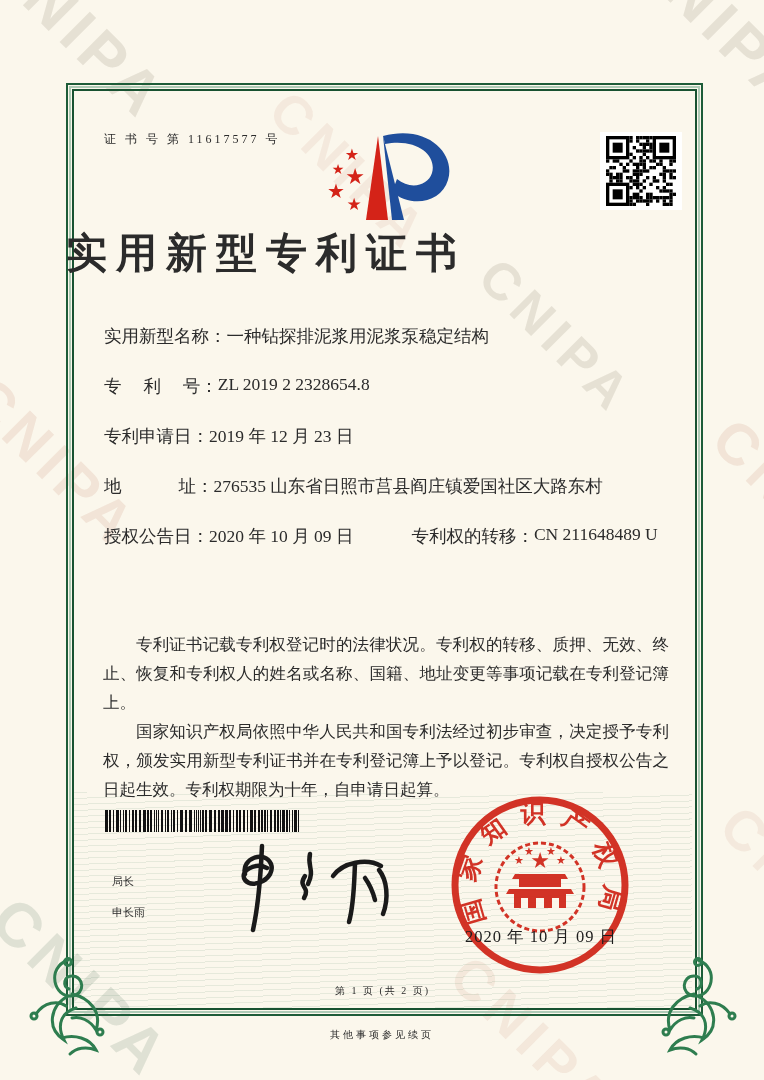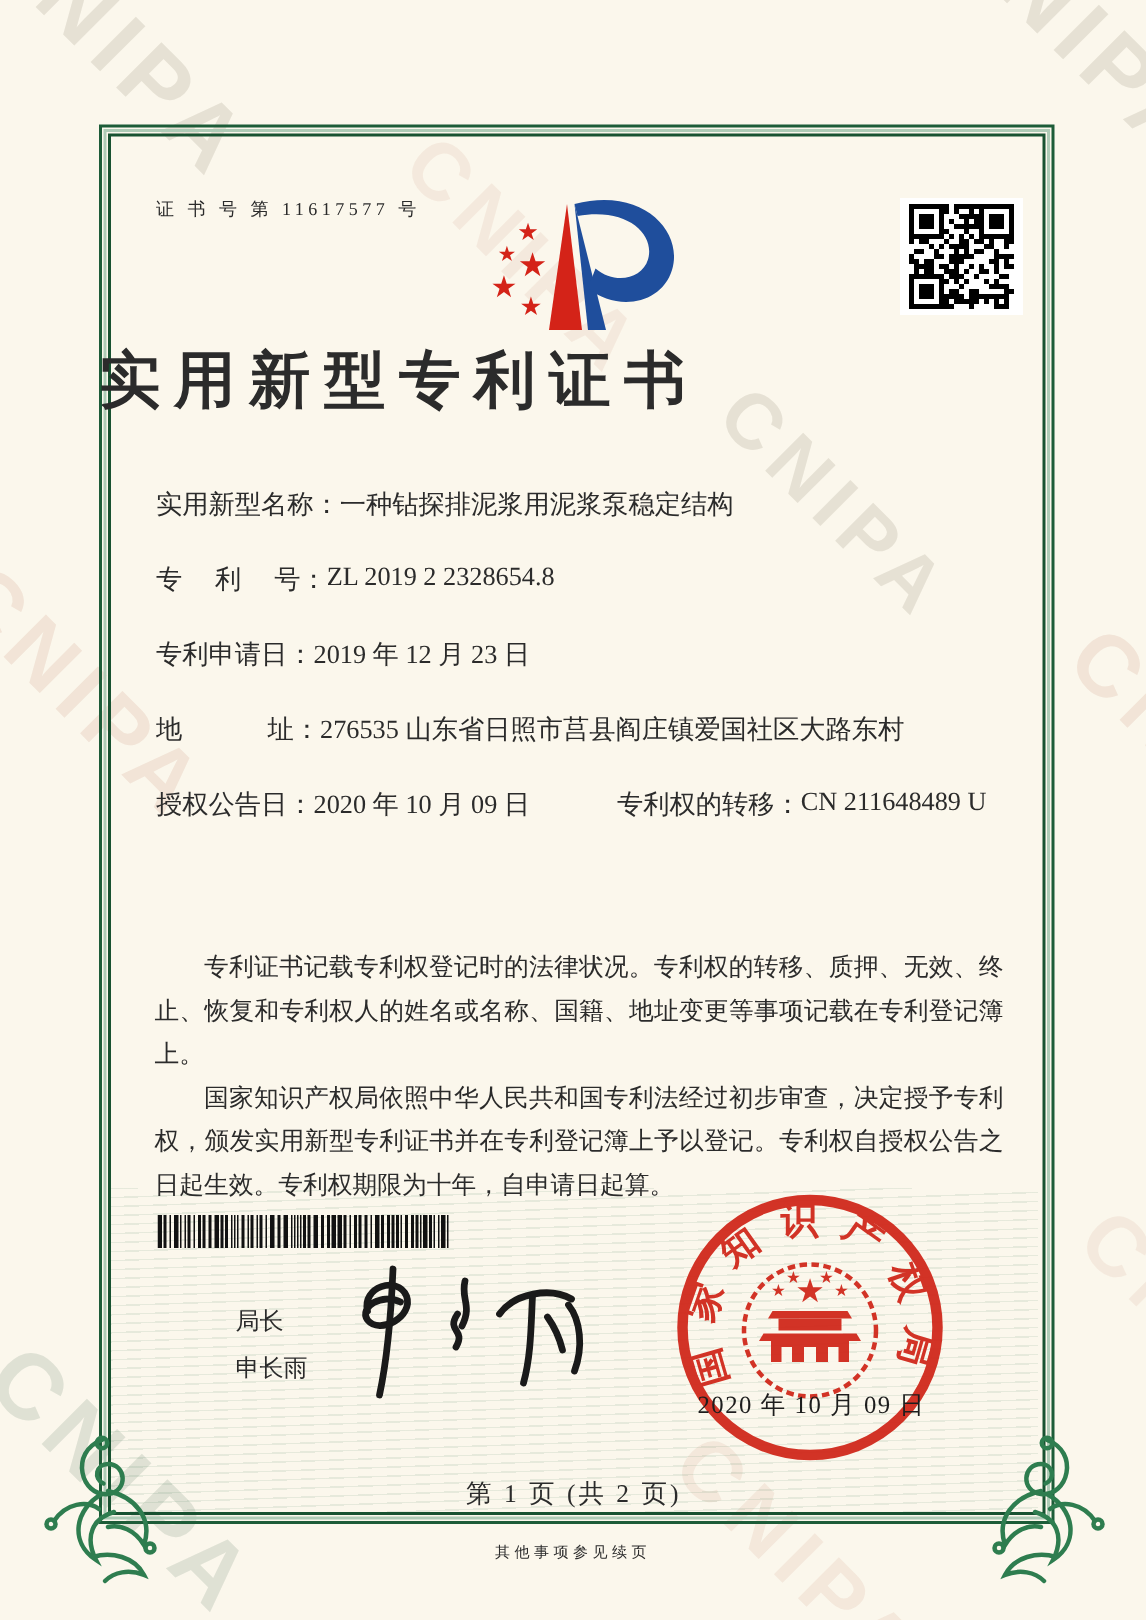--- a/index.html
+++ b/index.html
@@ -36,28 +36,28 @@
   .frow{display:flex;margin-bottom:26px;white-space:nowrap;}
   .flabel{flex:0 0 auto;text-align:right;}
   .fvalue{flex:0 0 auto;}
   .fgap{flex:0 0 58px;}
   .paras{
     position:absolute;left:103px;top:630px;width:566px;
     font-size:16.5px;line-height:29px;text-align:justify;
   }
   .paras p{margin:0;text-indent:2em;}
   .barcode{position:absolute;left:105px;top:810px;width:198px;height:22px;}
-  .director{position:absolute;left:112px;top:866px;font-size:16px;line-height:31px;margin-left:45px;}
+  .director{position:absolute;left:112px;top:866px;font-size:11px;line-height:31px;}
   .signature{position:absolute;left:215px;top:840px;}
   .seal{position:absolute;left:445px;top:790px;opacity:0.95;}
   .seal-date{
     position:absolute;left:458px;top:926px;width:166px;text-align:center;
     font-size:16.5px;color:#1d1d1d;letter-spacing:1px;z-index:5;
   }
-  .page-info{position:absolute;left:66px;top:984px;width:633px;text-align:center;font-size:17px;letter-spacing:2px;}
+  .page-info{position:absolute;left:66px;top:984px;width:633px;text-align:center;font-size:10px;letter-spacing:2px;}
   .note{position:absolute;left:0;top:1028px;width:764px;text-align:center;font-size:10px;letter-spacing:3px;}
   .ornament{position:absolute;z-index:3;}
 </style>
 </head>
 <body>
 
 <div class="page">
 
   <div class="wm wm-gray" style="left:-34px;top:-6px;font-size:62px;">CNIPA</div>
   <div class="wm wm-gray" style="left:608px;top:-14px;font-size:62px;">CNIPA</div>

